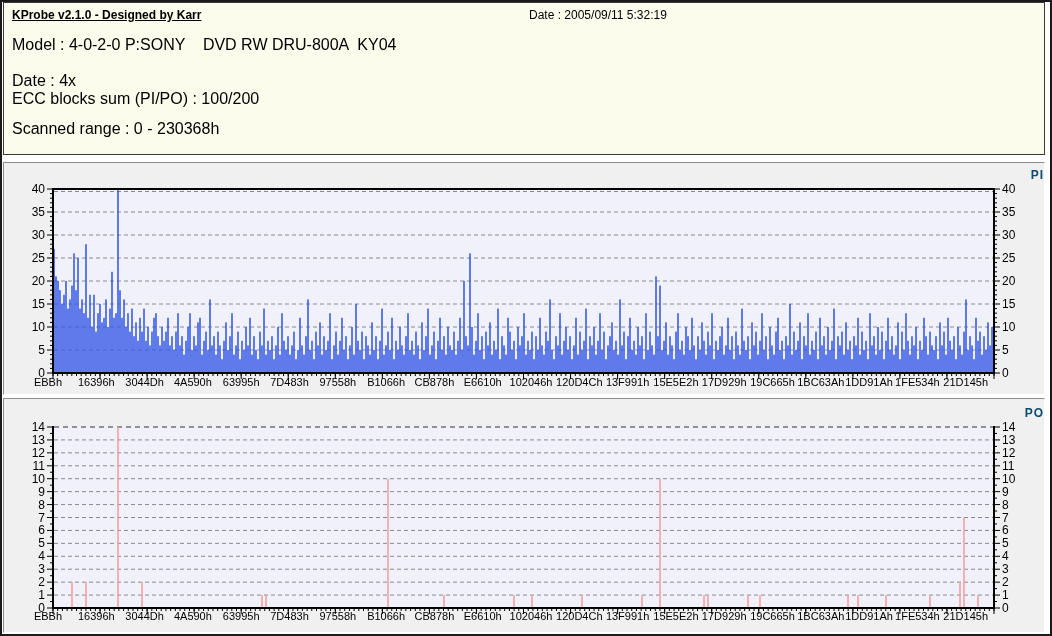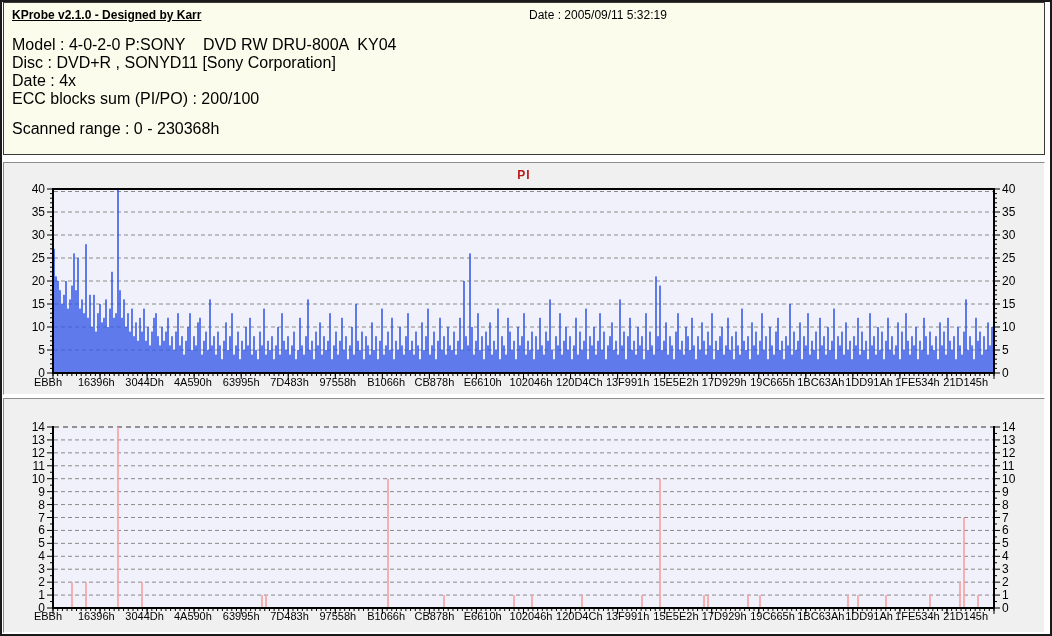--- a/index.html
+++ b/index.html
@@ -20,42 +20,41 @@
   .scan-date{position:absolute;left:525px;top:5px;font-size:12px;white-space:pre;text-align:center;}
   .info-line{position:absolute;left:8px;font-size:16px;white-space:pre;}
   .chart-panel{
     position:absolute;left:1px;width:1042px;background:#F0F0F0;box-sizing:border-box;
     border-top:1px solid #8c8c8c;border-left:1px solid #8c8c8c;
     border-right:1px solid #ffffff;border-bottom:1px solid #ffffff;
   }
   .chart-panel.pi{top:160px;height:233px;}
   .chart-panel.po{top:396px;height:235px;}
   .chart-title{
-    position:absolute;left:0;width:100%;text-align:center;
-    font-size:12px;font-weight:bold;color:#b91c1c;letter-spacing:1px;
+    position:absolute;left:0;width:100%;text-align:right;
+    font-size:12px;font-weight:bold;color:#0c4a6e;letter-spacing:1px;
   }
   .chart-panel.pi .chart-title{top:5px;}
   .chart-panel.po .chart-title{top:7px;}
   svg{position:absolute;left:0;top:0;}
   svg text{font-family:"Liberation Sans",sans-serif;}
 </style>
 </head>
 <body>
 
 <div class="window">
 
   <div class="info-panel">
     <div class="info-header">
       <span class="app-title">KProbe v2.1.0 - Designed by Karr</span>
       <span class="scan-date">Date : 2005/09/11 5:32:19</span>
     </div>
     <div class="info-line" style="top:33px">Model : 4-0-2-0 P:SONY    DVD RW DRU-800A  KY04</div>
-    <div class="info-line" style="top:51px">Disc : DVD+R , SONYD11 [Sony Corporation]</div>
     <div class="info-line" style="top:69px">Date : 4x</div>
-    <div class="info-line" style="top:87px">ECC blocks sum (PI/PO) : 200/100</div>
+    <div class="info-line" style="top:87px">ECC blocks sum (PI/PO) : 100/200</div>
     <div class="info-line" style="top:117px">Scanned range : 0 - 230368h</div>
   </div>
 
   <div class="chart-panel pi">
     <div class="chart-title">PI</div>
     <svg id="pi-svg" width="1040" height="231">
         <rect x="49" y="26" width="941" height="184" fill="#F1F1FB"></rect>
         <line x1="50" x2="989" y1="187" y2="187" stroke="#8a8a8a" stroke-width="1" stroke-dasharray="4 3"></line>
         <line x1="50" x2="989" y1="164" y2="164" stroke="#8a8a8a" stroke-width="1" stroke-dasharray="4 3"></line>
         <line x1="50" x2="989" y1="141" y2="141" stroke="#8a8a8a" stroke-width="1" stroke-dasharray="4 3"></line>
@@ -877,20 +876,21 @@
         <text x="720.1999999999999" y="223" text-anchor="middle" font-size="11" fill="#000">17D929h</text>
         <text x="768.5" y="223" text-anchor="middle" font-size="11" fill="#000">19C665h</text>
         <text x="816.8" y="223" text-anchor="middle" font-size="11" fill="#000">1BC63Ah</text>
         <text x="865.0999999999999" y="223" text-anchor="middle" font-size="11" fill="#000">1DD91Ah</text>
         <text x="913.4" y="223" text-anchor="middle" font-size="11" fill="#000">1FE534h</text>
         <text x="961.6999999999999" y="223" text-anchor="middle" font-size="11" fill="#000">21D145h</text>
       </svg>
   </div>
 
   <div class="chart-panel po">
+    <div class="chart-title">PO</div>
     <svg id="po-svg" width="1040" height="233">
         <rect x="49" y="28" width="941" height="181" fill="#F1F1FB"></rect>
         <line x1="50" x2="989" y1="196.07142857142858" y2="196.07142857142858" stroke="#8a8a8a" stroke-width="1" stroke-dasharray="4 3"></line>
         <line x1="50" x2="989" y1="183.14285714285714" y2="183.14285714285714" stroke="#8a8a8a" stroke-width="1" stroke-dasharray="4 3"></line>
         <line x1="50" x2="989" y1="170.21428571428572" y2="170.21428571428572" stroke="#8a8a8a" stroke-width="1" stroke-dasharray="4 3"></line>
         <line x1="50" x2="989" y1="157.28571428571428" y2="157.28571428571428" stroke="#8a8a8a" stroke-width="1" stroke-dasharray="4 3"></line>
         <line x1="50" x2="989" y1="144.35714285714286" y2="144.35714285714286" stroke="#8a8a8a" stroke-width="1" stroke-dasharray="4 3"></line>
         <line x1="50" x2="989" y1="131.42857142857144" y2="131.42857142857144" stroke="#8a8a8a" stroke-width="1" stroke-dasharray="4 3"></line>
         <line x1="50" x2="989" y1="118.5" y2="118.5" stroke="#8a8a8a" stroke-width="1" stroke-dasharray="4 3"></line>
         <line x1="50" x2="989" y1="105.57142857142858" y2="105.57142857142858" stroke="#8a8a8a" stroke-width="1" stroke-dasharray="4 3"></line>

